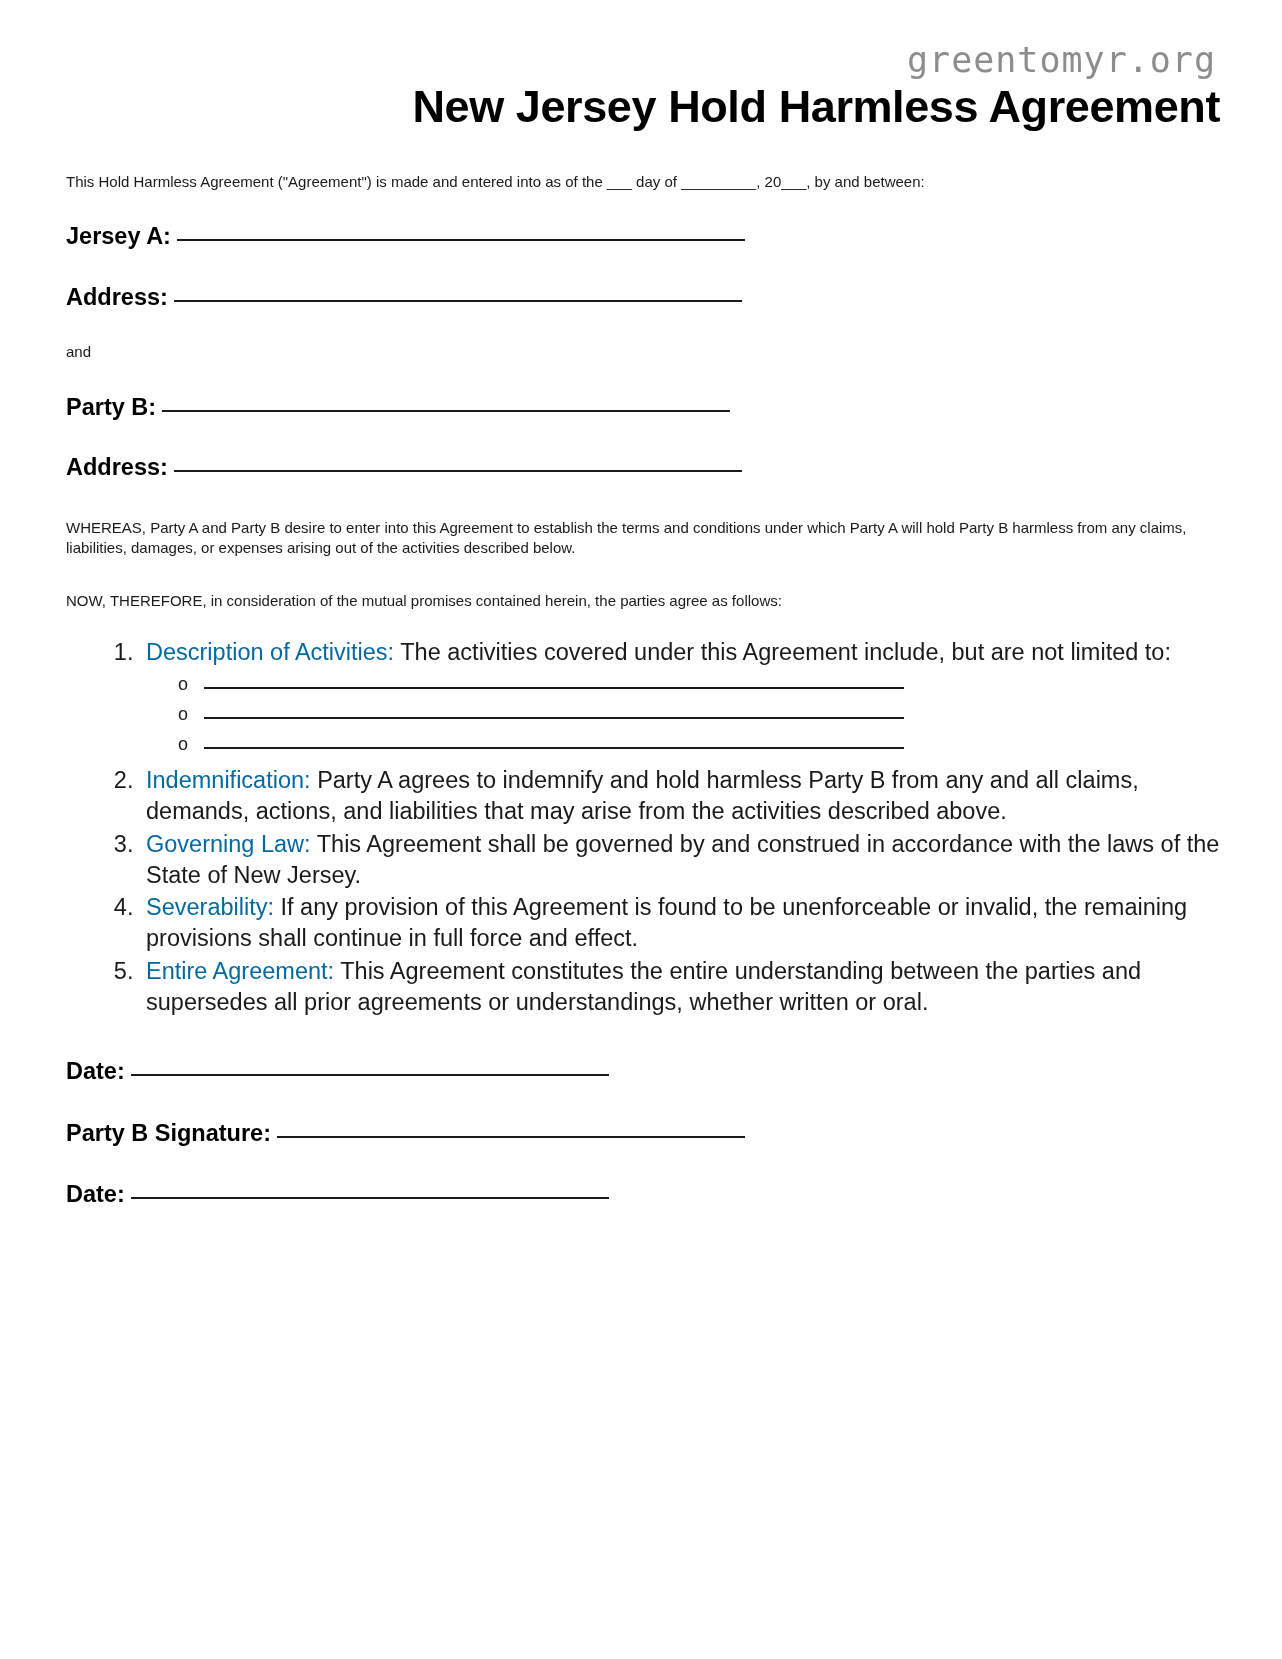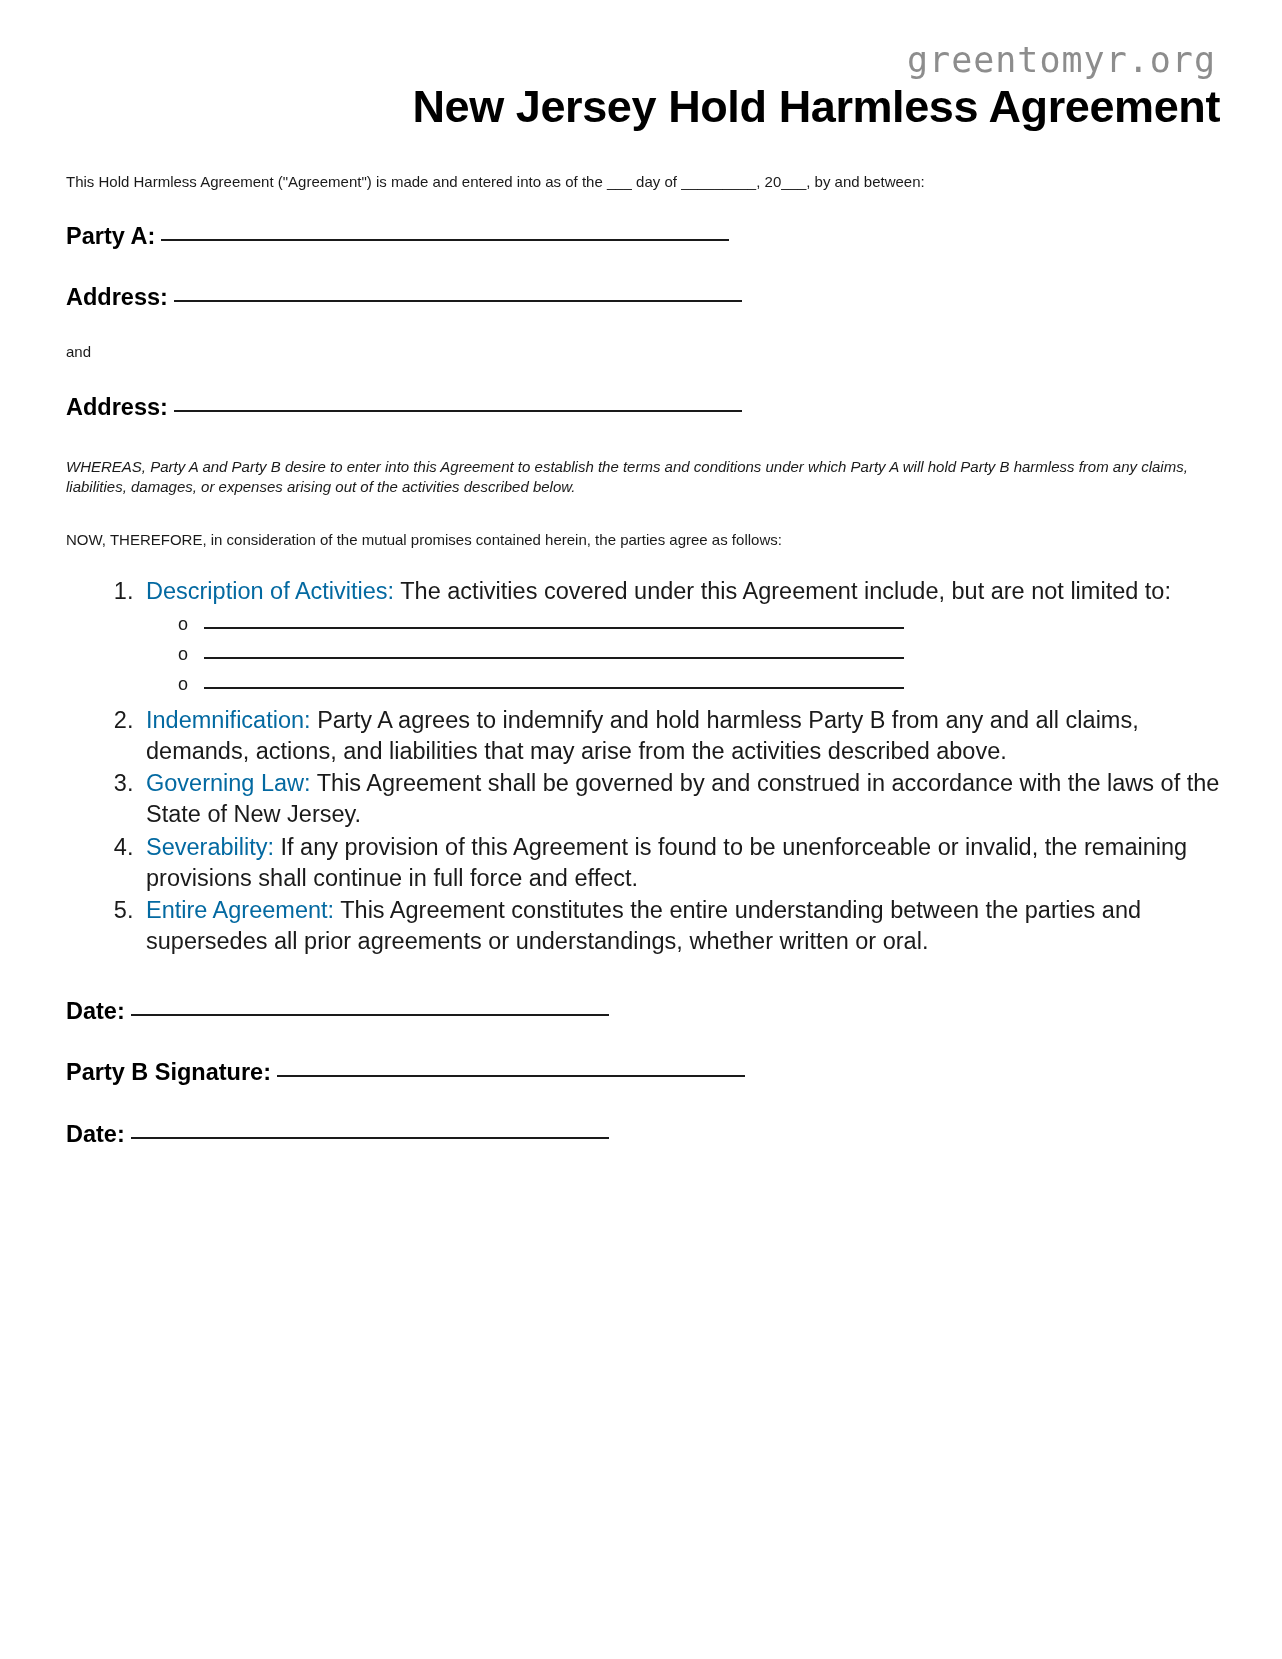--- a/index.html
+++ b/index.html
@@ -52,21 +52,21 @@
 
   
   .para {
     font-size: 15px;
     line-height: 1.34;
     margin: 0;
     color: #1a1a1a;
   }
 
   .para-intro { margin-top: 40px; }
-  .para-whereas { margin-top: 34px; font-style: italic; }
+  .para-whereas { margin-top: 34px; }
   .para-now { margin-top: 33px; }
   .para-witness { margin-top: 40px; }
 
   
   .field-row {
     font-size: 23.5px;
     line-height: 1.34;
     margin: 0;
     display: block;
     white-space: nowrap;
@@ -142,29 +142,32 @@
 
 <div class="page">
 
   <div class="watermark">greentomyr.org</div>
 
   <h1 class="doc-title">New Jersey Hold Harmless Agreement</h1>
 
   <p class="para para-intro">This Hold Harmless Agreement ("Agreement") is made and entered into as of the ___ day of _________, 20___, by and between:</p>
 
   <div class="field-row field-block">
-    <span class="field-label">Party A:</span><span class="field-rule rule-party"></span>
+    <span class="field-label">Jersey A:</span><span class="field-rule rule-party"></span>
   </div>
 
   <div class="field-row field-block">
     <span class="field-label">Address:</span><span class="field-rule rule-address"></span>
   </div>
 
   <p class="para and-line">and</p>
 
+  <div class="field-row field-block">
+    <span class="field-label">Party B:</span><span class="field-rule rule-party"></span>
+  </div>
 
   <div class="field-row field-block">
     <span class="field-label">Address:</span><span class="field-rule rule-address"></span>
   </div>
 
   <p class="para para-whereas">WHEREAS, Party A and Party B desire to enter into this Agreement to establish the terms and conditions under which Party A will hold Party B harmless from any claims, liabilities, damages, or expenses arising out of the activities described below.</p>
 
   <p class="para para-now">NOW, THEREFORE, in consideration of the mutual promises contained herein, the parties agree as follows:</p>
 
   <ol class="clauses">

